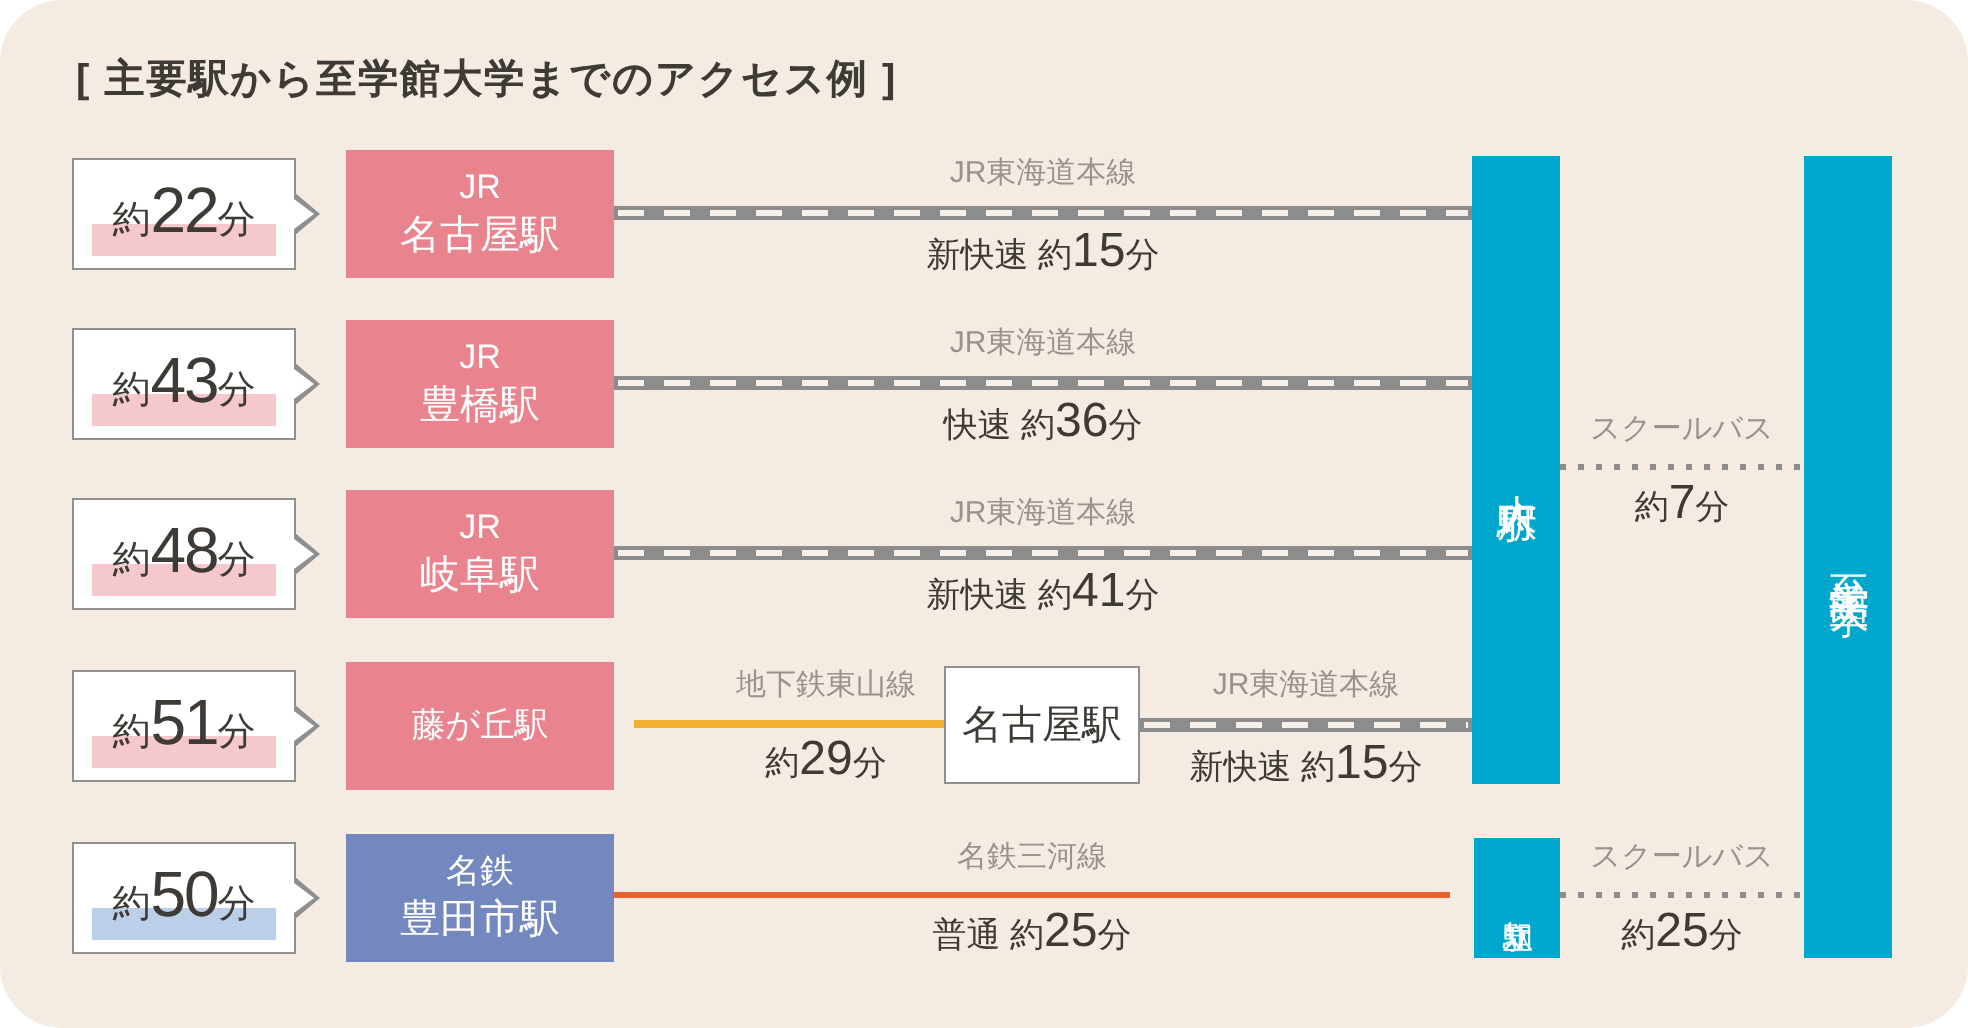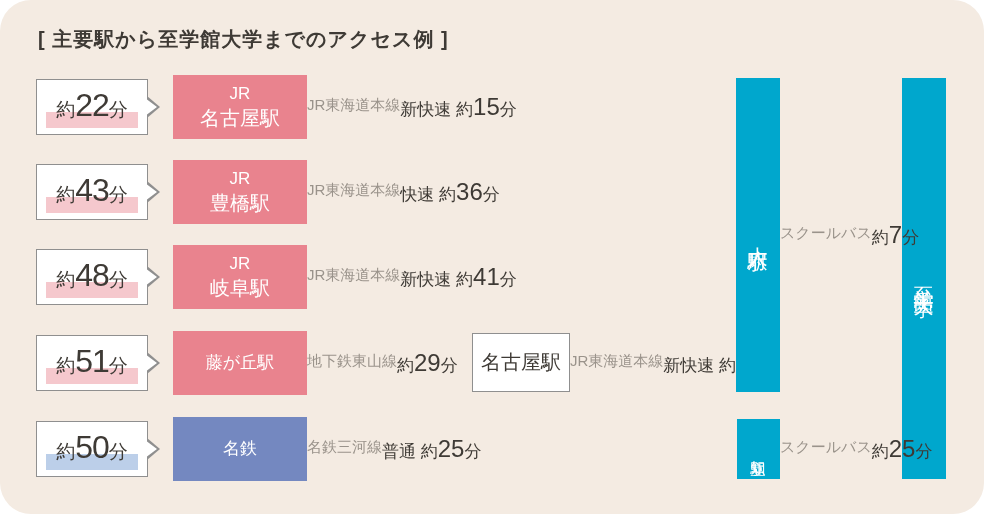--- a/index.html
+++ b/index.html
@@ -32,21 +32,21 @@
     position:absolute;left:173px;width:134px;height:64px;color:#fff;
     display:flex;flex-direction:column;align-items:center;justify-content:center;
     text-align:center;line-height:1.3;
   }
   .st-pink{background:var(--station-pink,#e9838e);}
   .st-blue{background:var(--station-blue,#7488c0);}
   .stbox .l1{font-size:17px;}
   .stbox .l2{font-size:20px;}
   .stbox.small .l1,.stbox.small .l2{font-size:17px;}
   
-  .seg{position:absolute;height:64px;display:flex;flex-direction:row;align-items:center;}
+  .seg{position:absolute;height:64px;display:flex;flex-direction:column;align-items:center;}
   .seg-name{height:24px;line-height:24px;margin-bottom:4px;font-size:15px;color:var(--text-gray,#9a938b);white-space:nowrap;}
   .seg-line{align-self:stretch;height:7px;display:flex;align-items:center;position:relative;}
   .bar{width:100%;position:relative;}
   .bar.rail{height:7px;background:var(--rail-gray,#8d8d8d);}
   .bar.rail::after{
     content:"";position:absolute;left:2px;right:2px;top:2px;height:3px;
     background:repeating-linear-gradient(90deg,var(--dash-white,#f6f0e9) 0 13px,transparent 13px 23px);
   }
   .bar.subway{height:4px;background:var(--subway-yellow,#f2b135);}
   .bar.meitetsu{height:3px;background:var(--meitetsu-orange,#e96231);}
@@ -137,21 +137,21 @@
     <span class="hl hl-pink"></span>
     <span class="t t-sm">約</span>
       <span class="t t-num">51</span>
       <span class="t t-sm">分</span>
     <span class="ptr-o"></span>
       <span class="ptr-i"></span>
   </div>
   <div class="stbox st-pink small" style="top:331px">
     <span class="l2">藤が丘駅</span>
   </div>
-  <div class="seg" style="left:307px;width:192px;top:331px">
+  <div class="seg" style="left:317px;width:192px;top:331px">
     <div class="seg-name">地下鉄東山線</div>
     <div class="seg-line">
         <div class="bar subway"></div>
       </div>
     <div class="seg-time"><span>約</span><span class="t-big">29</span><span>分</span></div>
   </div>
   <div class="midbox" style="left:472px;top:333px;width:98px;height:59px">
     <span>名古屋駅</span>
   </div>
   <div class="seg" style="left:570px;width:166px;top:331px">
@@ -165,20 +165,21 @@
   <div class="badge" style="top:421px">
     <span class="hl hl-blue"></span>
     <span class="t t-sm">約</span>
       <span class="t t-num">50</span>
       <span class="t t-sm">分</span>
     <span class="ptr-o"></span>
       <span class="ptr-i"></span>
   </div>
   <div class="stbox st-blue" style="top:417px">
     <span class="l1">名鉄</span>
+    <span class="l2">豊田市駅</span>
   </div>
   <div class="seg" style="left:307px;width:418px;top:417px">
     <div class="seg-name">名鉄三河線</div>
     <div class="seg-line">
         <div class="bar meitetsu"></div>
       </div>
     <div class="seg-time"><span>普通 約</span><span class="t-big">25</span><span>分</span></div>
   </div>
 
   <div class="vbar" style="left:736px;top:78px;width:44px;height:314px">

